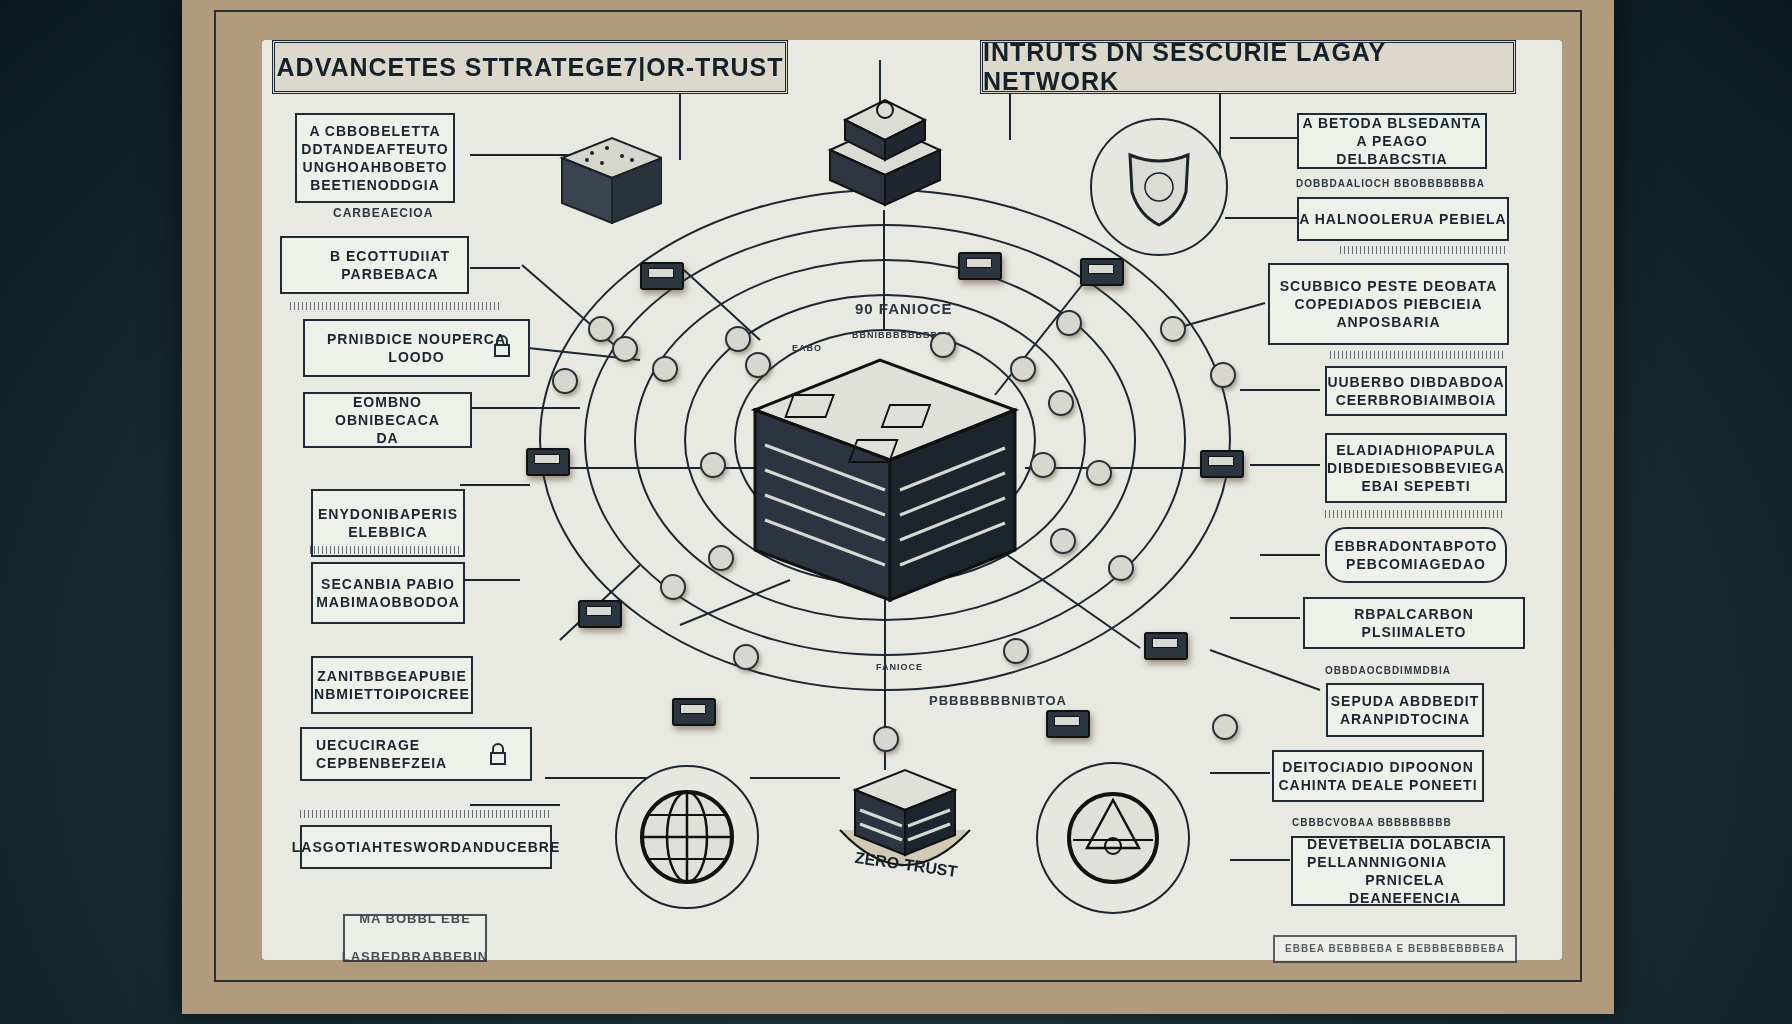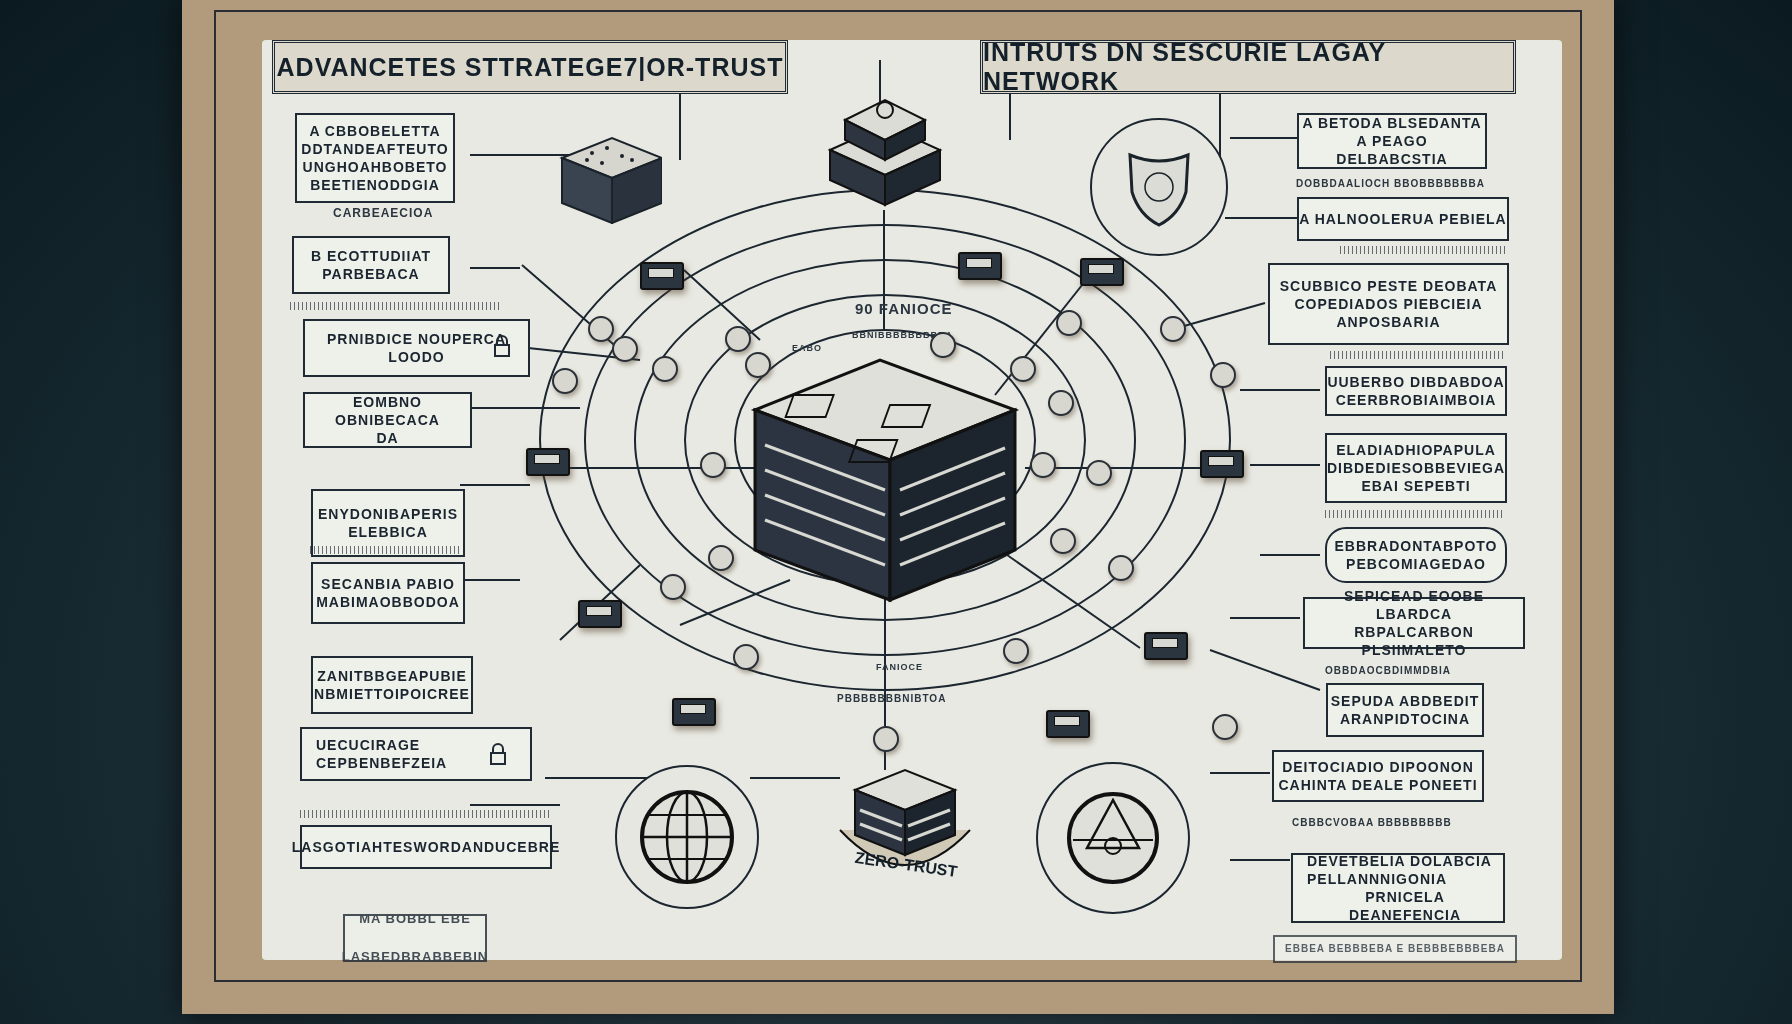--- a/index.html
+++ b/index.html
@@ -91,21 +91,21 @@
 </div>
 
 <div class="box" style="left:295px;top:113px;width:156px;height:86px;">
   <span>A CBBOBELETTA</span>
   <span>DDTANDEAFTEUTO</span>
   <span>UNGHOAHBOBETO</span>
   <span>BEETIENODDGIA</span>
 </div>
 <div class="small-label" style="left:333px;top:206px;font-size:12px;">CARBEAECIOA</div>
 
-<div class="box" style="left:292px;top:236px;width:154px;height:54px;">
+<div class="box" style="left:280px;top:236px;width:154px;height:54px;padding-left:31px;">
   <span>B ECOTTUDIIAT</span>
   <span>PARBEBACA</span>
 </div>
 <div class="hatch" style="left:290px;top:302px;width:210px;"></div>
 
 <div class="box" style="left:303px;top:319px;width:223px;height:54px;">
   <span>PRNIBDICE NOUPERCA</span>
   <span>LOODO</span>
   <span style="position:absolute;right:18px;top:14px;">
     <svg width="16" height="22">
@@ -186,37 +186,36 @@
   <span>EBAI SEPEBTI</span>
 </div>
 <div class="hatch" style="left:1325px;top:510px;width:178px;"></div>
 
 <div class="box" style="left:1325px;top:527px;width:178px;height:52px;border-radius:21px;">
   <span>EBBRADONTABPOTO</span>
   <span>PEBCOMIAGEDAO</span>
 </div>
 
 <div class="box" style="left:1303px;top:597px;width:218px;height:48px;">
-  <span>SEPICEAD EOOBE LBARDCA</span>
   <span>RBPALCARBON PLSIIMALETO</span>
 </div>
 <div class="small-label" style="left:1325px;top:665px;">OBBDAOCBDIMMDBIA</div>
 
 <div class="box" style="left:1326px;top:683px;width:154px;height:50px;">
   <span>SEPUDA ABDBEDIT</span>
   <span>ARANPIDTOCINA</span>
 </div>
 
 <div class="box" style="left:1272px;top:750px;width:208px;height:48px;">
   <span>DEITOCIADIO DIPOONON</span>
   <span>CAHINTA DEALE PONEETI</span>
 </div>
 <div class="small-label" style="left:1292px;top:817px;">CBBBCVOBAA BBBBBBBBB</div>
 
-<div class="box" style="left:1291px;top:836px;width:214px;height:70px;align-items:flex-start;padding-left:14px;box-sizing:border-box;margin-top:17px;">
+<div class="box" style="left:1291px;top:836px;width:214px;height:70px;align-items:flex-start;padding-left:14px;box-sizing:border-box;">
   <span>DEVETBELIA DOLABCIA</span>
   <span>PELLANNNIGONIA</span>
   <span>PRNICELA DEANEFENCIA</span>
 </div>
 
 <div class="box" style="left:1273px;top:935px;width:240px;height:24px;font-size:10px;opacity:.7;">
   <span>EBBEA BEBBBEBA E BEBBBEBBBEBA</span>
 </div>
 
 <div style="position:absolute;left:552px;top:128px;width:110px;height:96px;">
@@ -274,21 +273,21 @@
       <rect x="160" y="55" width="40" height="22" transform="skewX(-20)"></rect>
       <rect x="140" y="90" width="40" height="22" transform="skewX(-20)"></rect>
     </g>
   </svg>
 </div>
 
 <div class="small-label" style="left:855px;top:300px;font-size:15px;">90 FANIOCE</div>
 <div class="small-label" style="left:852px;top:330px;font-size:9px;">BBNIBBBBBBBBBA</div>
 <div class="small-label" style="left:792px;top:343px;font-size:9px;">EABO</div>
 <div class="small-label" style="left:876px;top:662px;font-size:9px;">FANIOCE</div>
-<div class="small-label" style="left:812px;top:693px;font-size:10px;padding-left:25px;">PBBBBBBBNIBTOA</div>
+<div class="small-label" style="left:904px;top:693px;font-size:13px;padding-left:25px;">PBBBBBBBNIBTOA</div>
 
 <div class="node" style="left:588px;top:316px;"></div>
 <div class="node" style="left:612px;top:336px;"></div>
 <div class="node" style="left:652px;top:356px;"></div>
 <div class="node" style="left:725px;top:326px;"></div>
 <div class="node" style="left:745px;top:352px;"></div>
 <div class="node" style="left:930px;top:332px;"></div>
 <div class="node" style="left:1056px;top:310px;"></div>
 <div class="node" style="left:1160px;top:316px;"></div>
 <div class="node" style="left:1010px;top:356px;"></div>

